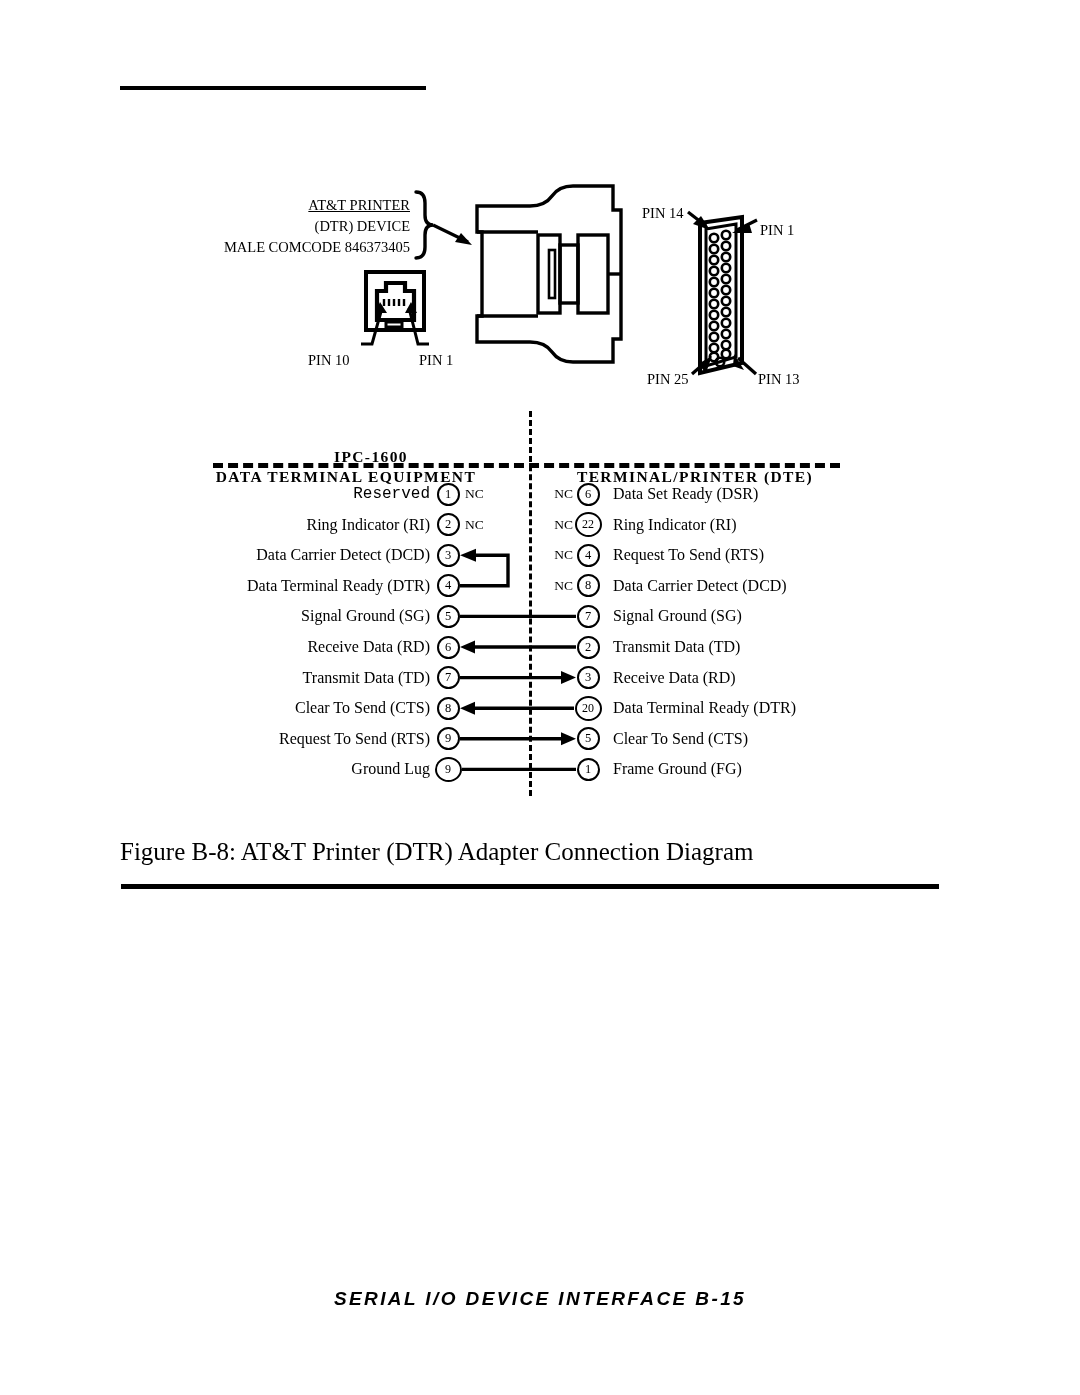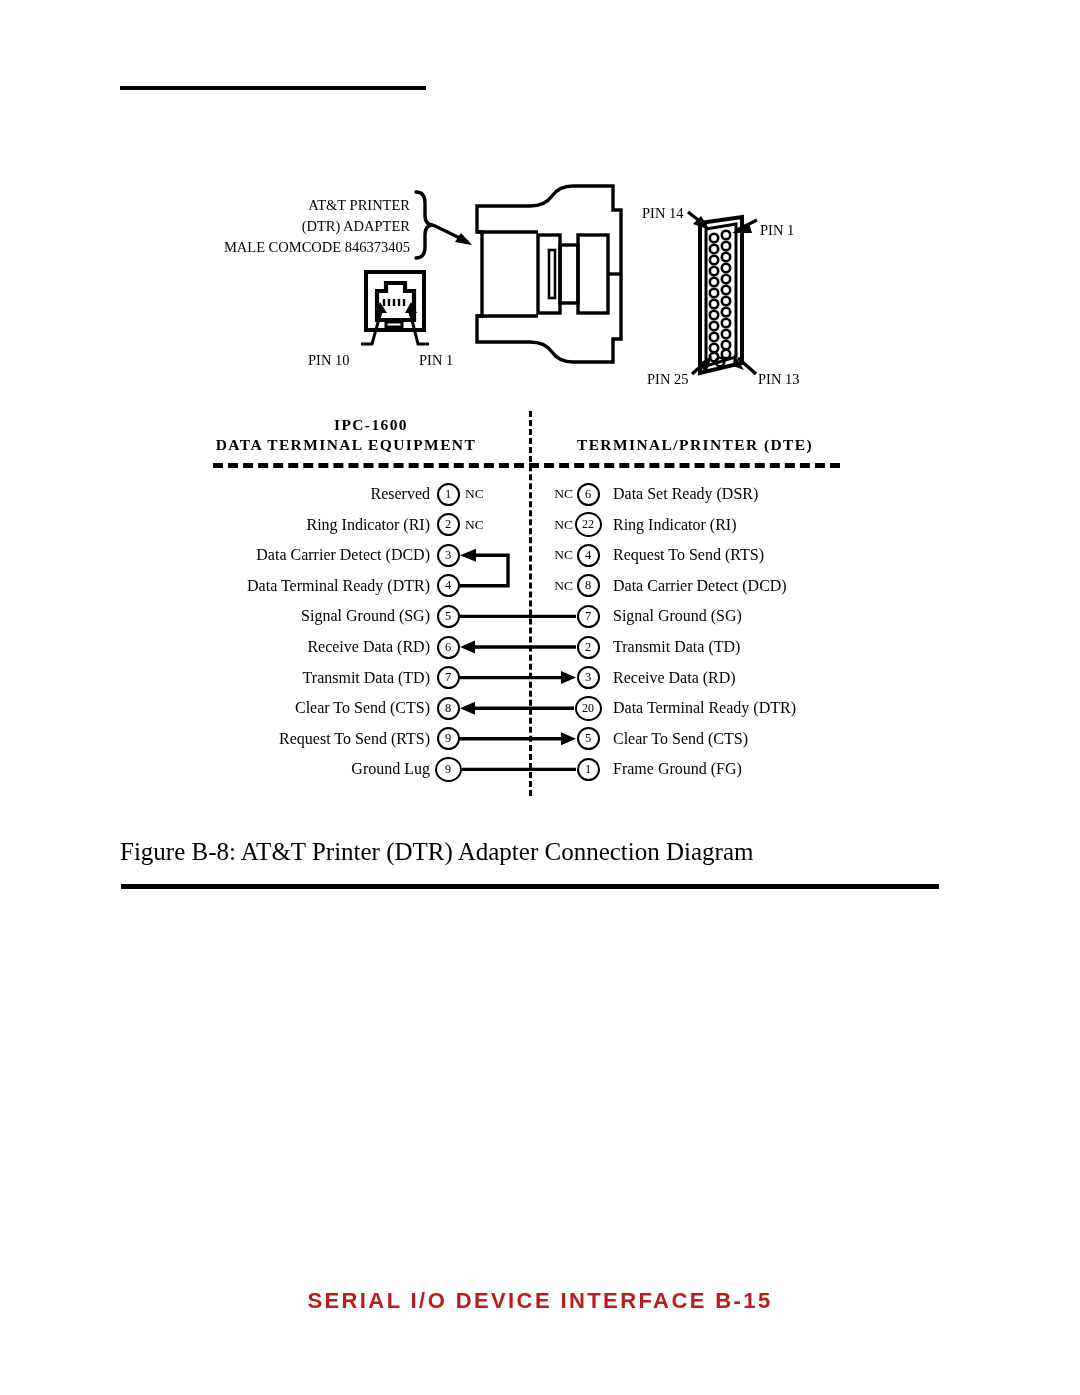--- a/index.html
+++ b/index.html
@@ -46,21 +46,21 @@
     left: 0; top: 150px;
     width: 1080px; height: 260px;
   }
   .cap-line {
     position: absolute;
     font-family: "Liberation Serif", serif;
     font-size: 14.5px;
     white-space: nowrap;
     text-align: right;
   }
-  #lbl-adapter-1 { left: 150px; top: 47px; width: 260px; }
+  #lbl-adapter-1 { left: 150px; top: 47px; width: 260px; text-decoration: underline; }
   #lbl-adapter-2 { left: 150px; top: 68px; width: 260px; }
   #lbl-adapter-3 { left: 150px; top: 89px; width: 260px; }
 
   .pin-cap {
     position: absolute;
     font-family: "Liberation Serif", serif;
     font-size: 14.5px;
     white-space: nowrap;
   }
   #lbl-pin10 { left: 308px; top: 202px; }
@@ -78,20 +78,21 @@
     left: 0; top: 408px;
     width: 1080px; height: 400px;
   }
   #hdr-left-1, #hdr-left-2, #hdr-right {
     position: absolute;
     font-family: "Liberation Serif", serif;
     font-weight: bold;
     font-size: 15.5px;
     letter-spacing: 1.4px;
     white-space: nowrap;
+    margin-top: 32px;
   }
   #hdr-left-1 { left: 225px; top: 8px; width: 292px; text-align: center; }
   #hdr-left-2 { left: 175px; top: 28px; width: 342px; text-align: center; }
   #hdr-right  { left: 545px; top: 28px; width: 300px; text-align: center; }
 
   #divider {
     position: absolute;
     left: 529px; top: 3px;
     width: 0; height: 385px;
     border-left: 3.5px dashed #000;
@@ -159,38 +160,39 @@
   }
 
   #footer {
     position: absolute;
     left: 0; top: 1288px;
     width: 1080px;
     text-align: center;
   }
   #footer-text {
     font-family: "Liberation Sans", sans-serif;
-    font-size: 22px;
+    font-size: 19px;
     font-weight: bold;
     letter-spacing: 2.4px;
     white-space: nowrap;
-    color: #b91c1c;
+    color: #000000;
+    font-style: italic;
   }
 </style>
 </head>
 <body>
 
 <div id="running-head">
   <div id="head-rule"></div>
 </div>
 
 <div id="figure-art">
 
   <div class="cap-line" id="lbl-adapter-1">AT&amp;T  PRINTER</div>
-  <div class="cap-line" id="lbl-adapter-2">(DTR)  ADAPTER</div>
+  <div class="cap-line" id="lbl-adapter-2">(DTR)  DEVICE</div>
   <div class="cap-line" id="lbl-adapter-3">MALE COMCODE 846373405</div>
 
   <div class="pin-cap" id="lbl-pin10">PIN 10</div>
   <div class="pin-cap" id="lbl-pin1L">PIN 1</div>
 
   <div class="pin-cap" id="lbl-pin14">PIN 14</div>
   <div class="pin-cap" id="lbl-pin1R">PIN 1</div>
   <div class="pin-cap" id="lbl-pin25">PIN 25</div>
   <div class="pin-cap" id="lbl-pin13">PIN 13</div>
 
@@ -295,21 +297,21 @@
       <line x1="460" y1="269.6" x2="564" y2="269.6" stroke="#000" stroke-width="3.4"></line>
       <polygon points="576,269.6 561,263.1 561,276.1" fill="#000"></polygon>
       <line x1="472" y1="300.20000000000005" x2="574" y2="300.20000000000005" stroke="#000" stroke-width="3.4"></line>
       <polygon points="460,300.20000000000005 475,293.70000000000005 475,306.70000000000005" fill="#000"></polygon>
       <line x1="460" y1="330.8" x2="564" y2="330.8" stroke="#000" stroke-width="3.4"></line>
       <polygon points="576,330.8 561,324.3 561,337.3" fill="#000"></polygon>
       <line x1="462" y1="361.40000000000003" x2="576" y2="361.40000000000003" stroke="#000" stroke-width="3.4"></line>
     </svg>
 
   <div id="rows-host">
-      <div class="sig-label left" style="left: 120px; width: 310px; top: 78px;">Reserved</div>
+      <div class="sig-label left" style="left: 120px; width: 310px; top: 78px; font-family: Liberation Mono, monospace;">Reserved</div>
       <div class="pin-circle" style="left: 436.5px; top: 74.5px;">1</div>
       <div class="nc-tag" style="left: 465px; top: 79px;">NC</div>
       <div class="nc-tag" style="left: 543px; top: 79px; width: 30px; text-align: right;">NC</div>
       <div class="pin-circle" style="left: 576.5px; top: 74.5px;">6</div>
       <div class="sig-label right" style="left: 613px; width: 330px; top: 78px;">Data Set Ready (DSR)</div>
       <div class="sig-label left" style="left: 120px; width: 310px; top: 108.6px;">Ring Indicator (RI)</div>
       <div class="pin-circle" style="left: 436.5px; top: 105.1px;">2</div>
       <div class="nc-tag" style="left: 465px; top: 109.6px;">NC</div>
       <div class="nc-tag" style="left: 543px; top: 109.6px; width: 30px; text-align: right;">NC</div>
       <div class="pin-circle wide" style="left: 574.5px; top: 104.1px;">22</div>

